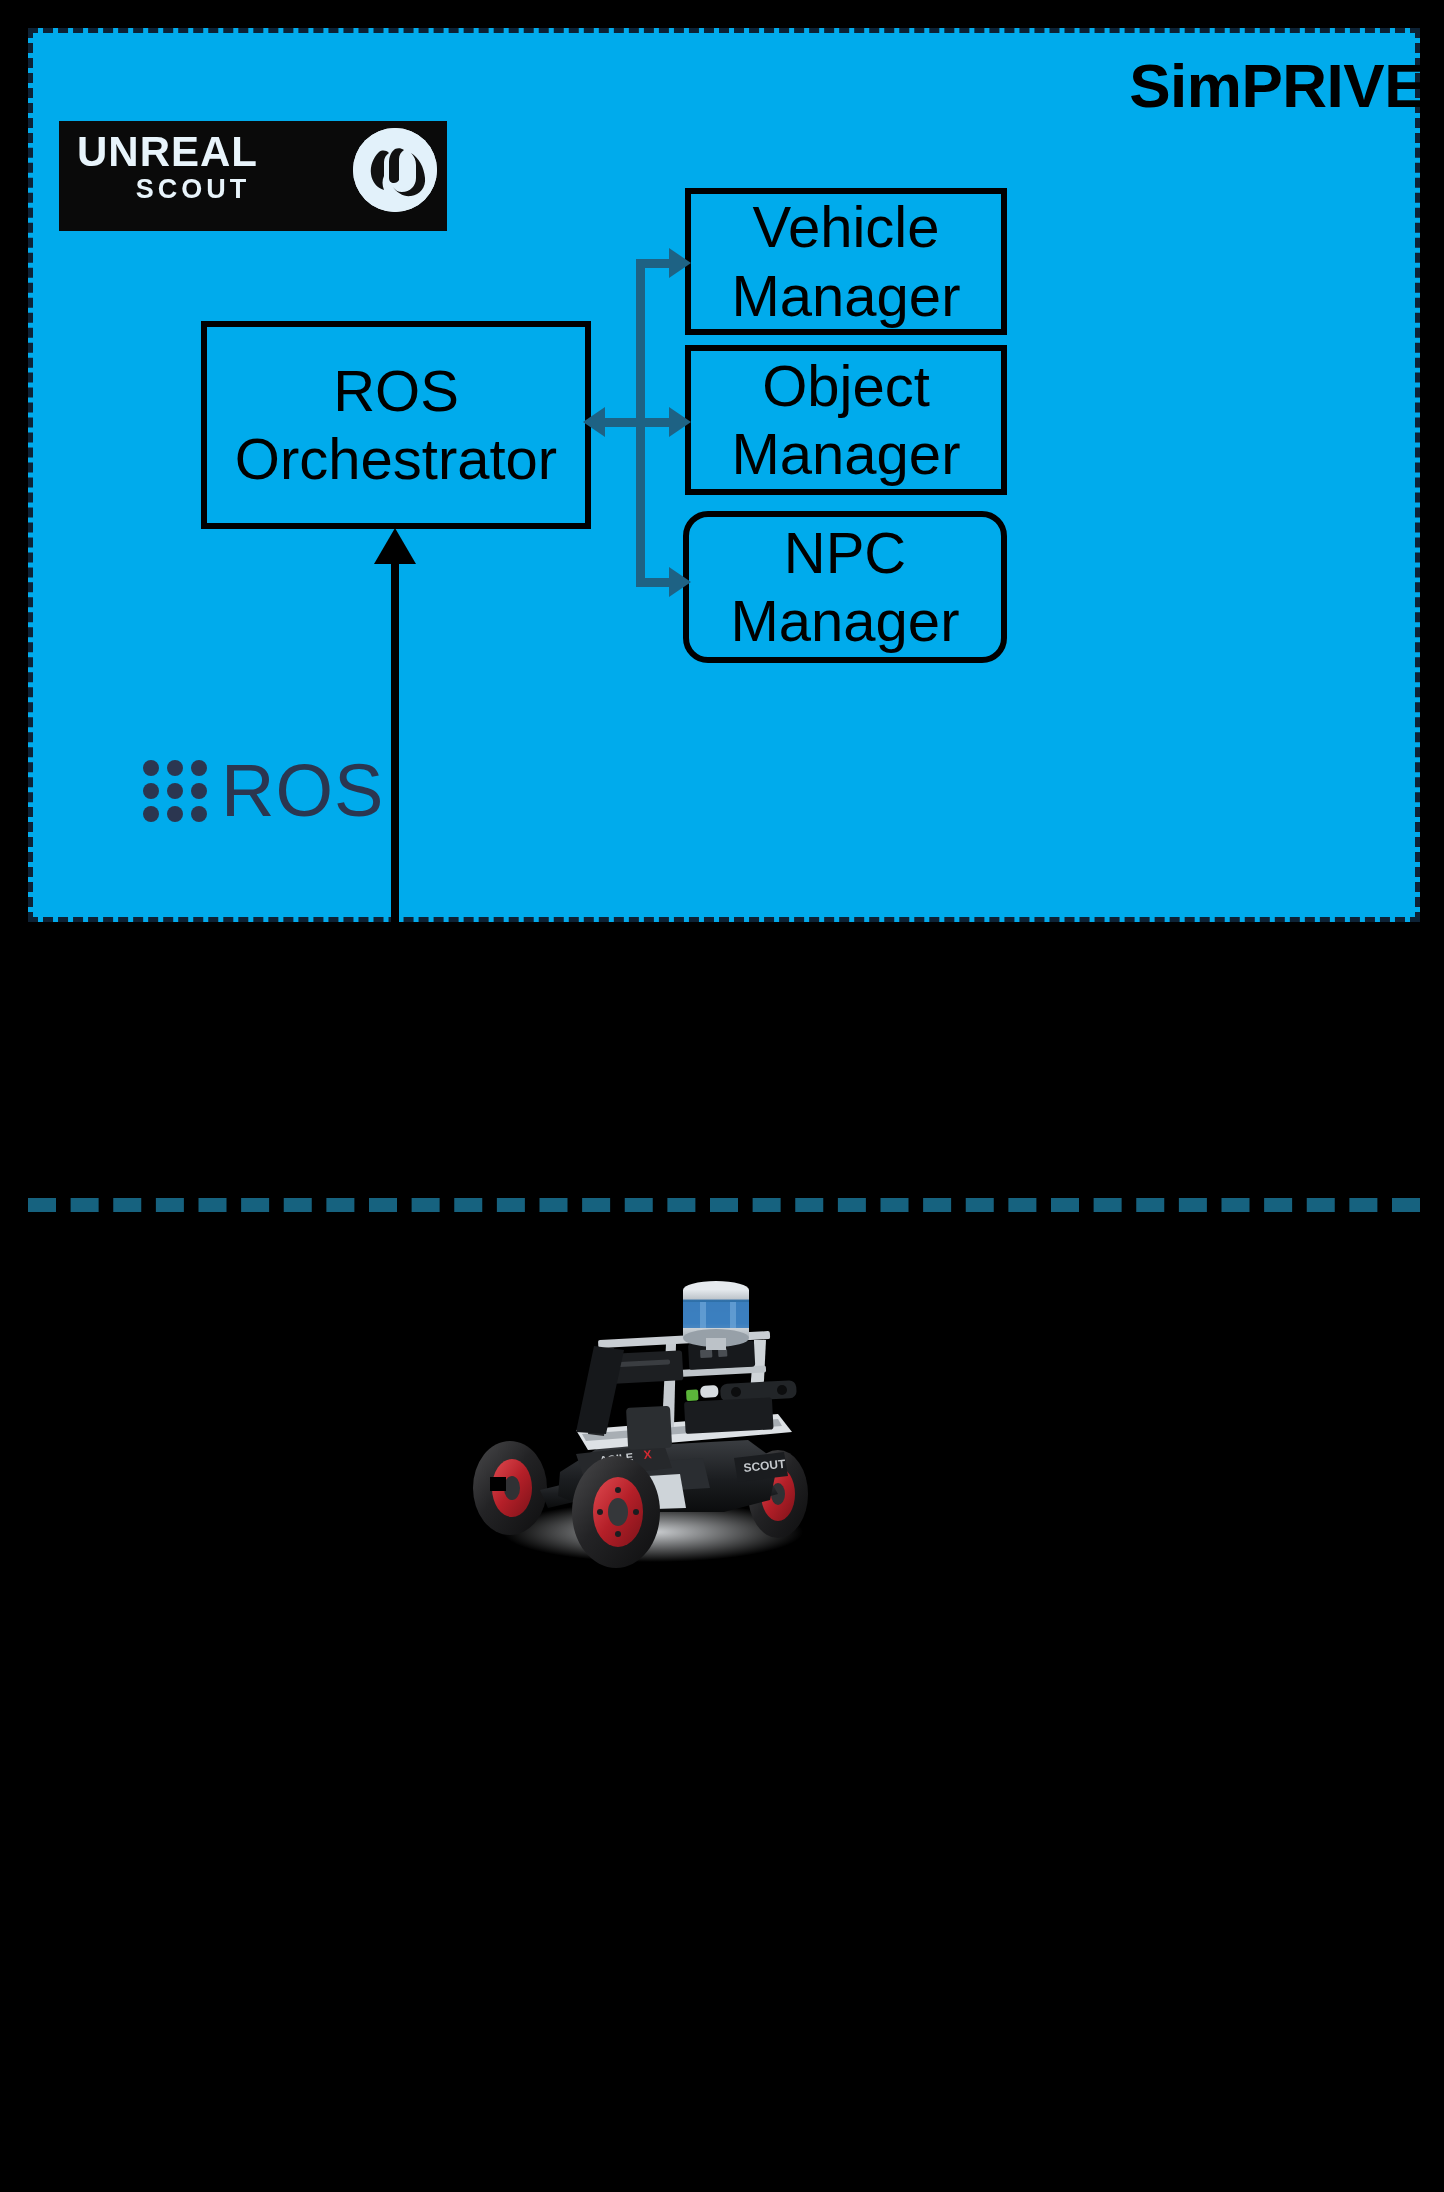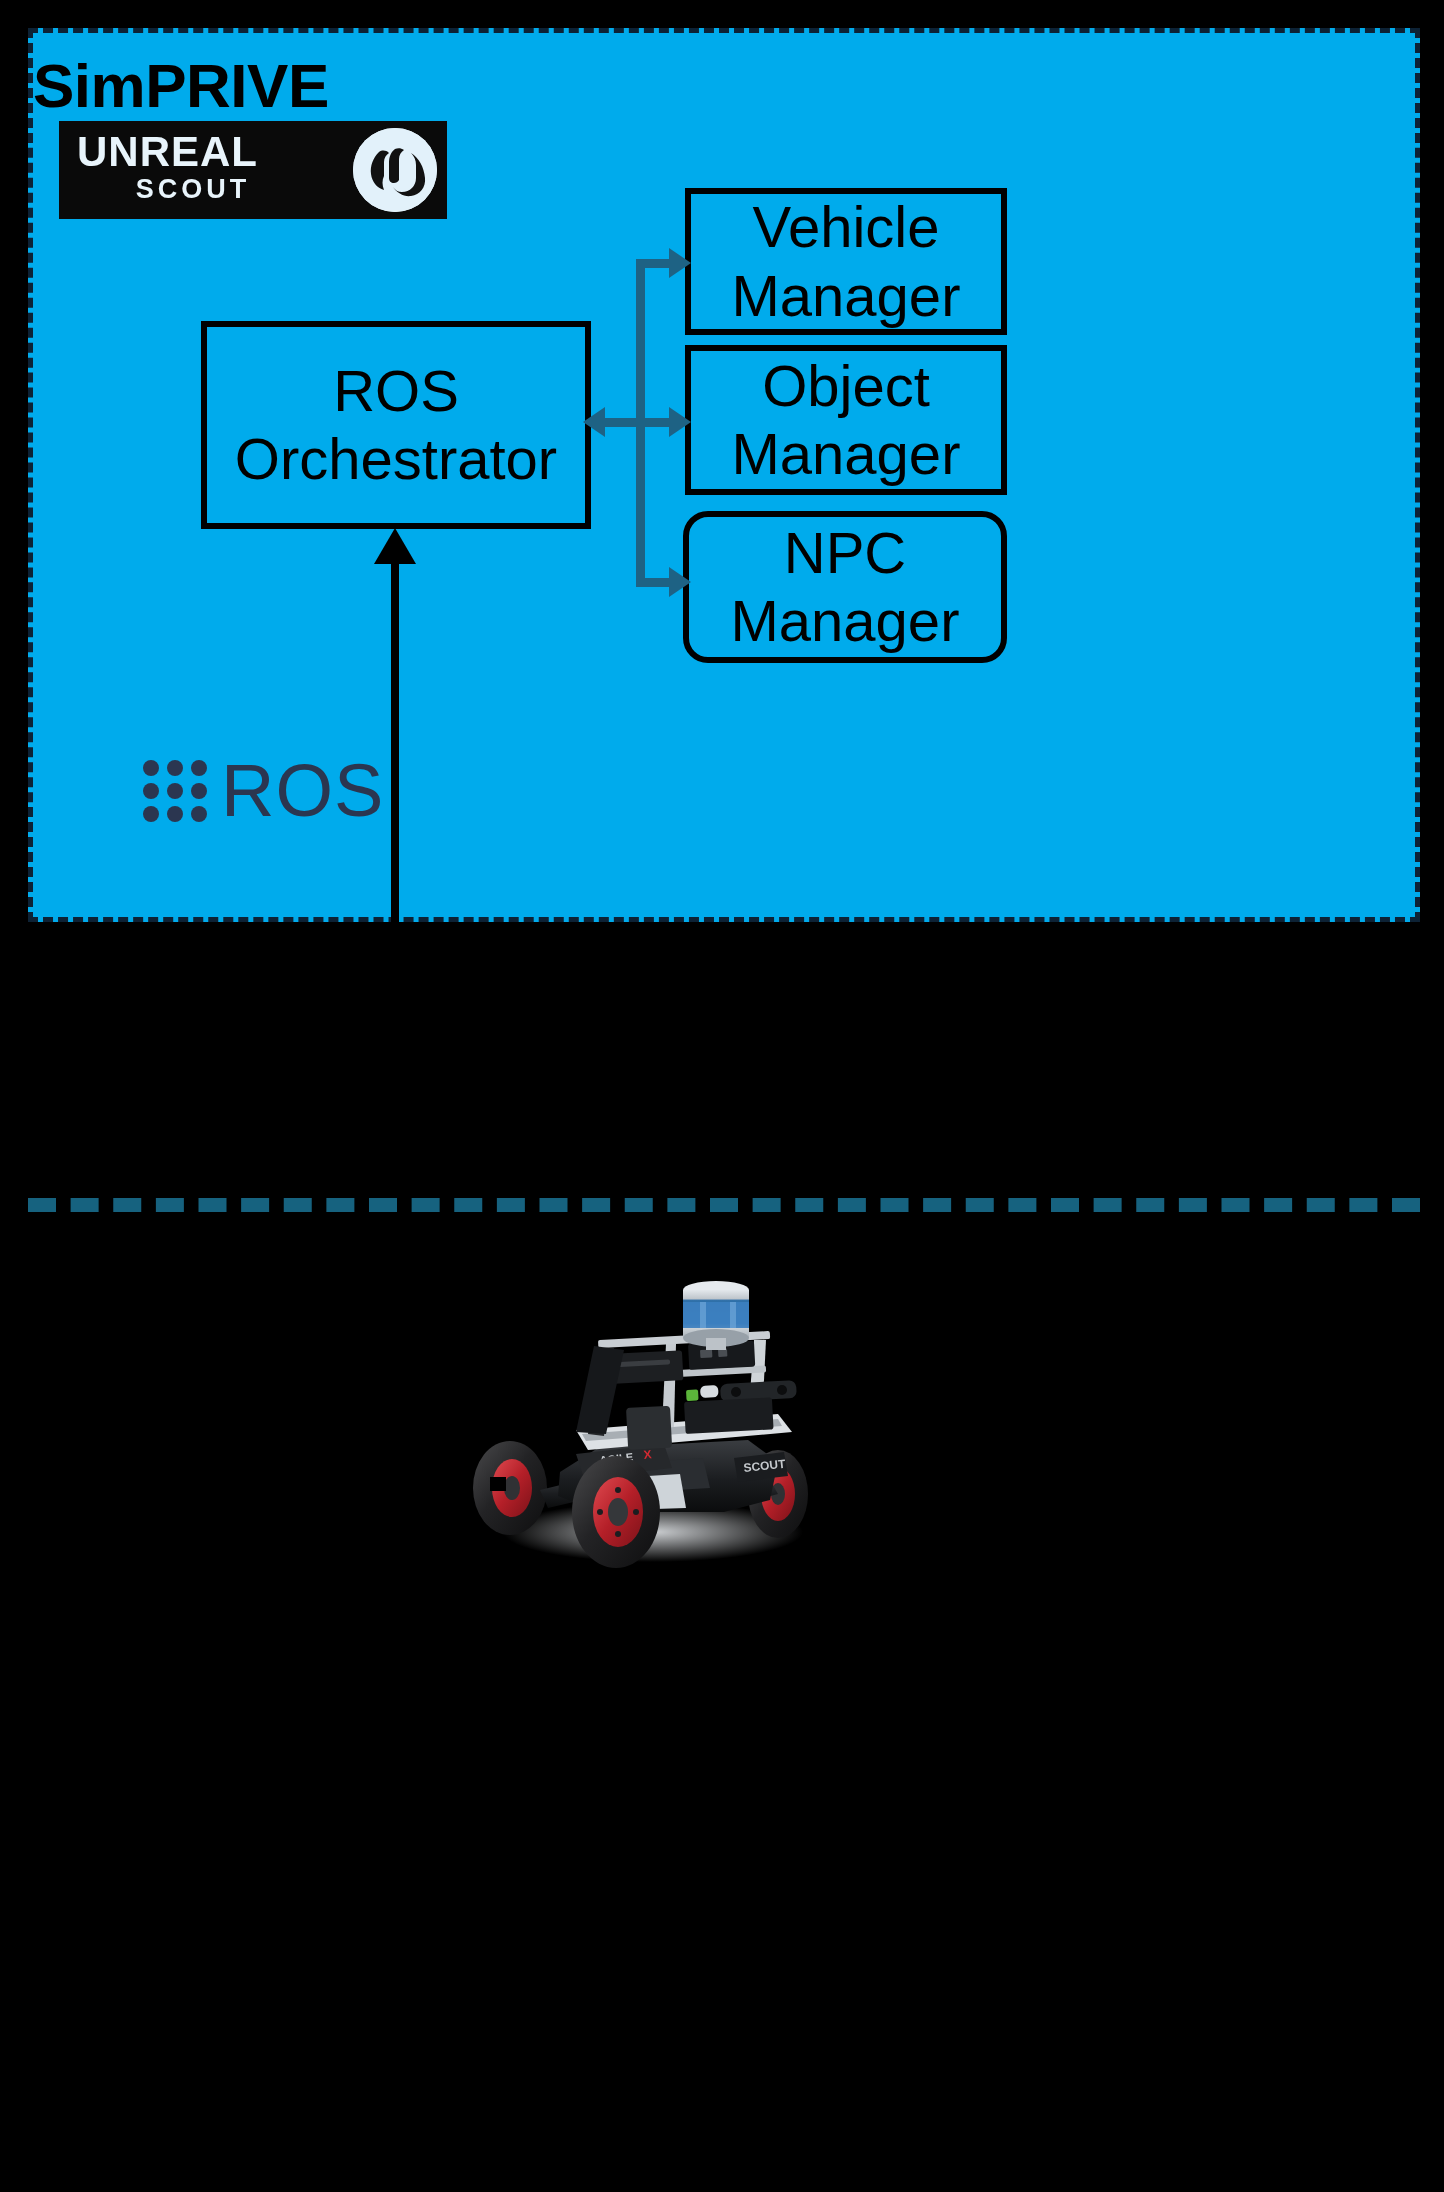--- a/index.html
+++ b/index.html
@@ -11,29 +11,29 @@
 
   
   .sim-panel{
     position:absolute;left:28px;top:28px;width:1392px;height:894px;
     background:#00ABEC;
     border:5px dashed #0D2235;
     box-sizing:border-box;
   }
   .sim-title{
     position:absolute;left:0;top:22px;width:1392px;
-    text-align:left;
+    text-align:right;
     font-size:62px;font-weight:bold;color:#000;
     letter-spacing:-0.5px;
     line-height:1;
   }
 
   
   .ue-logo{
-    position:absolute;left:26px;top:88px;width:388px;height:98px;
+    position:absolute;left:26px;top:88px;width:388px;height:110px;
     background:#0A0A0A;
   }
   .ue-text-wrap{
     position:absolute;left:18px;top:9px;width:250px;height:80px;
   }
   .ue-unreal{
     font-family:"Liberation Sans","DejaVu Sans",sans-serif;
     font-weight:bold;font-size:42px;color:#E8F4FB;
     letter-spacing:1px;line-height:44px;
     display:block;

